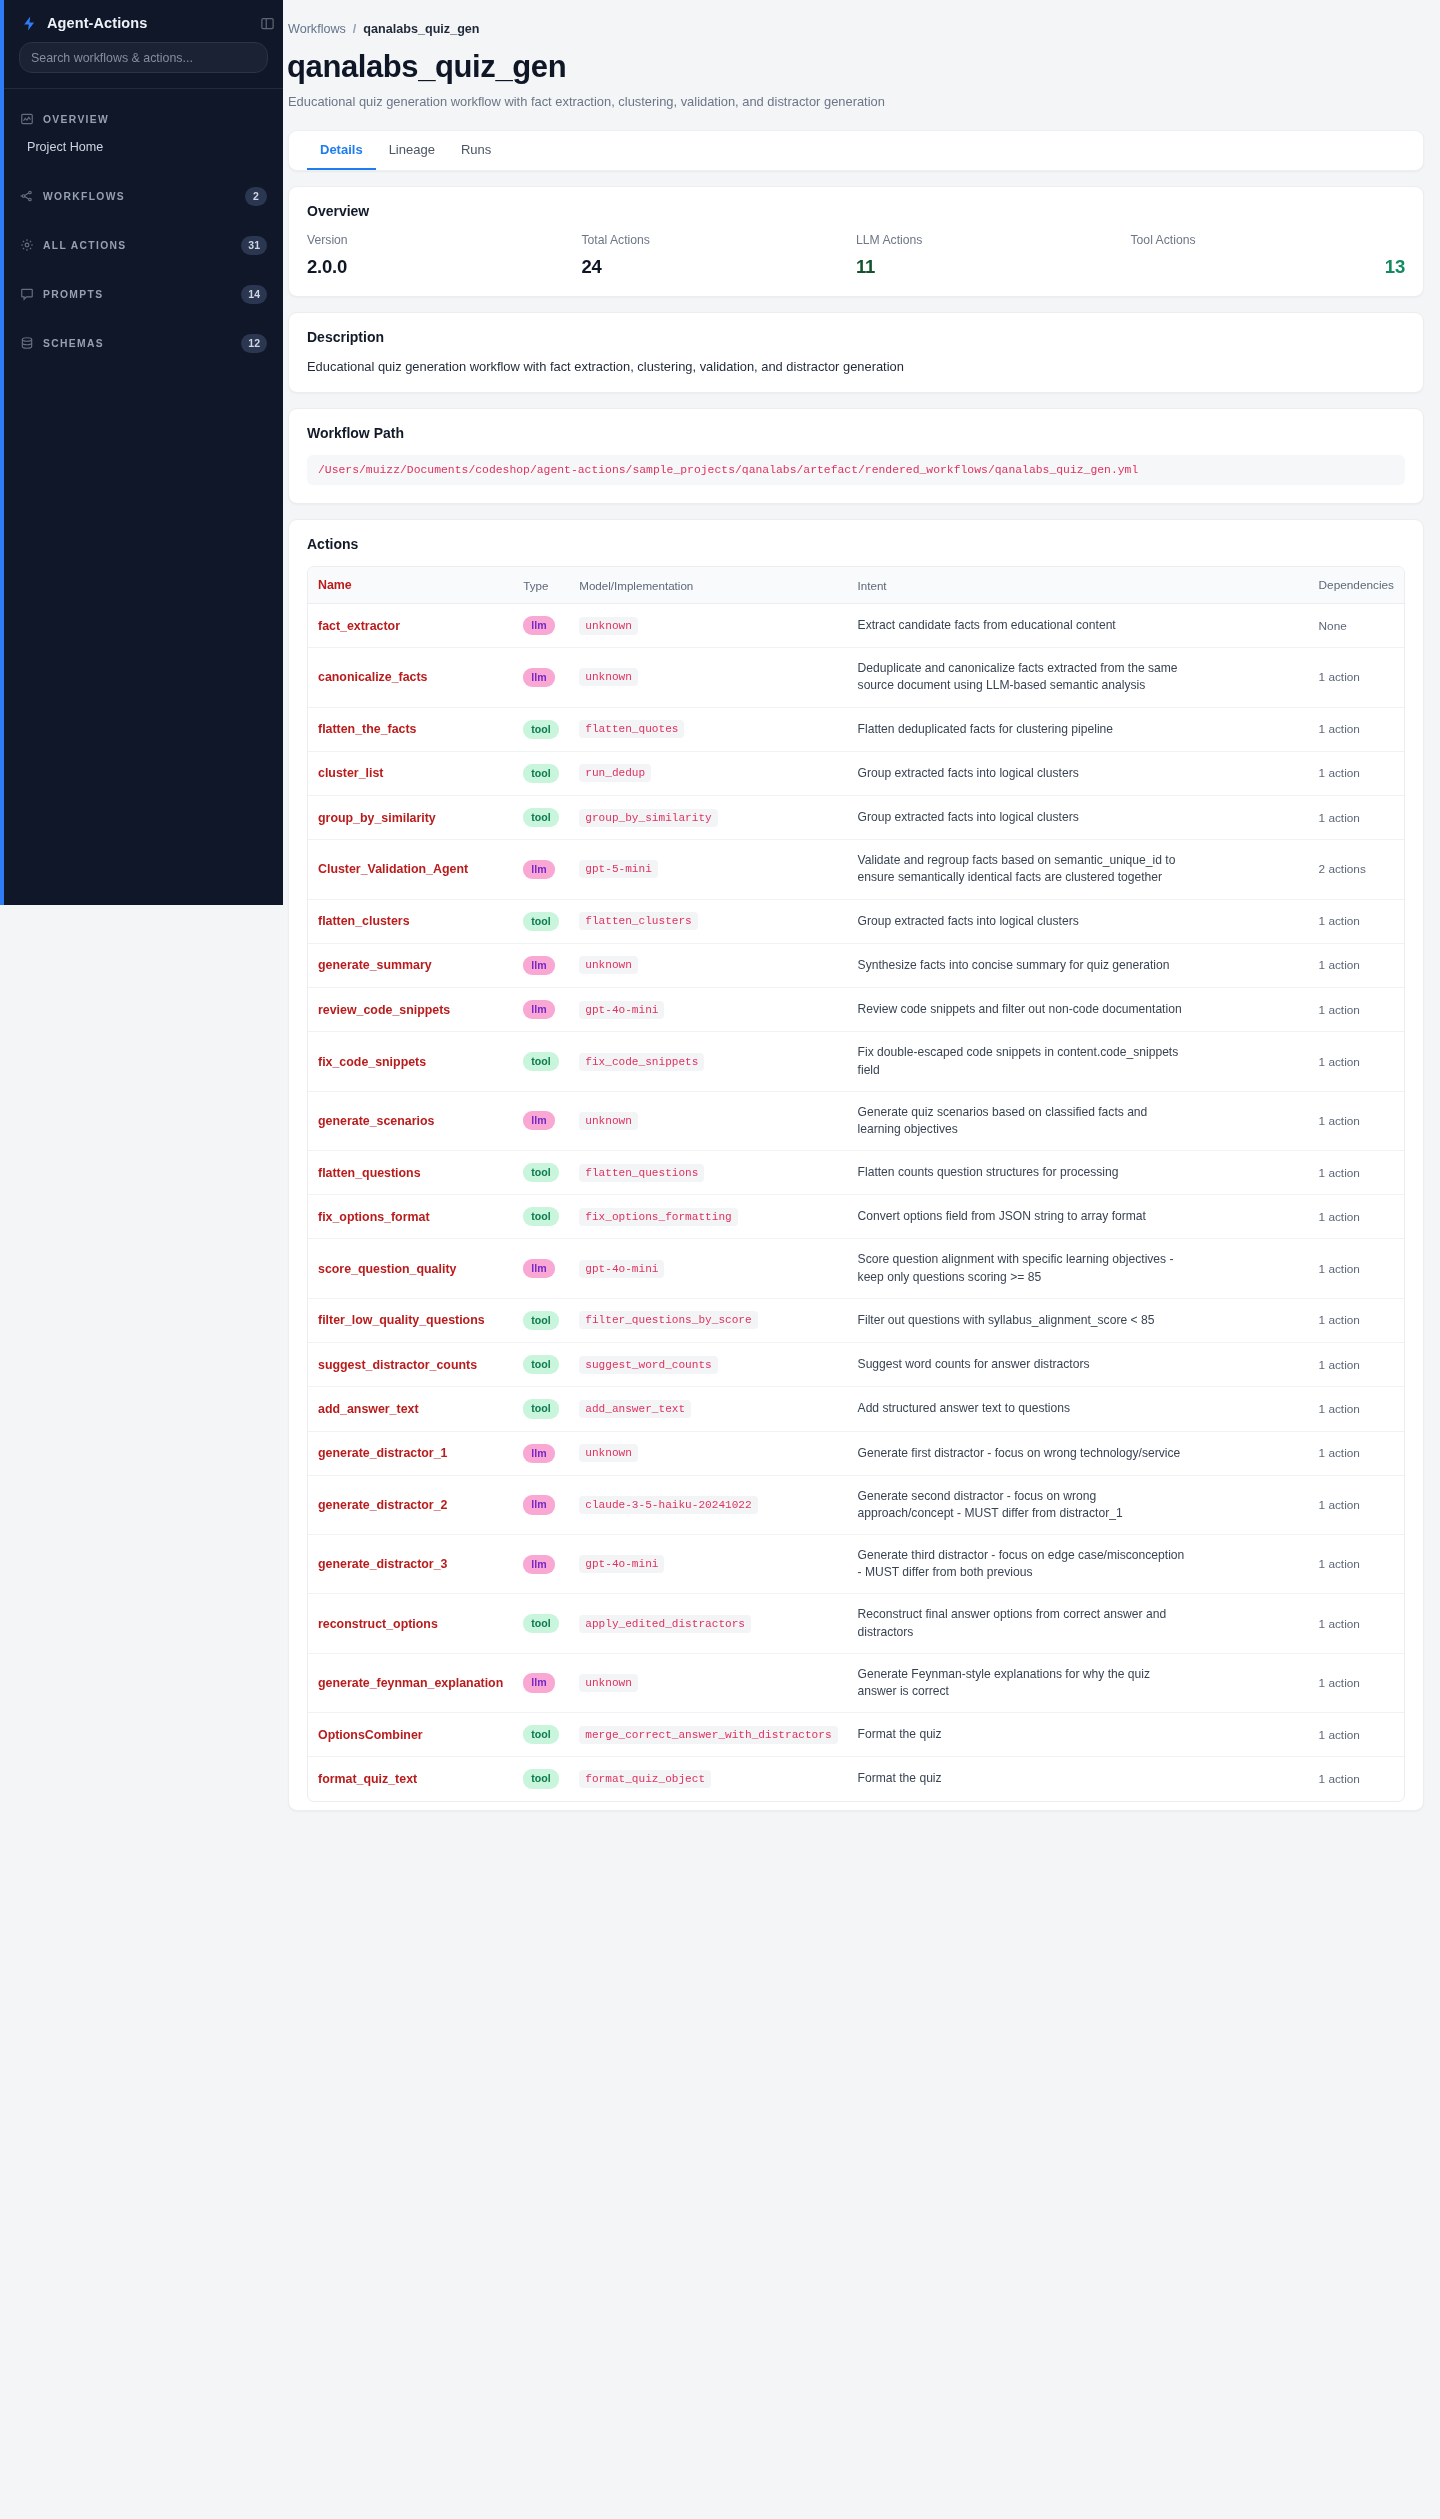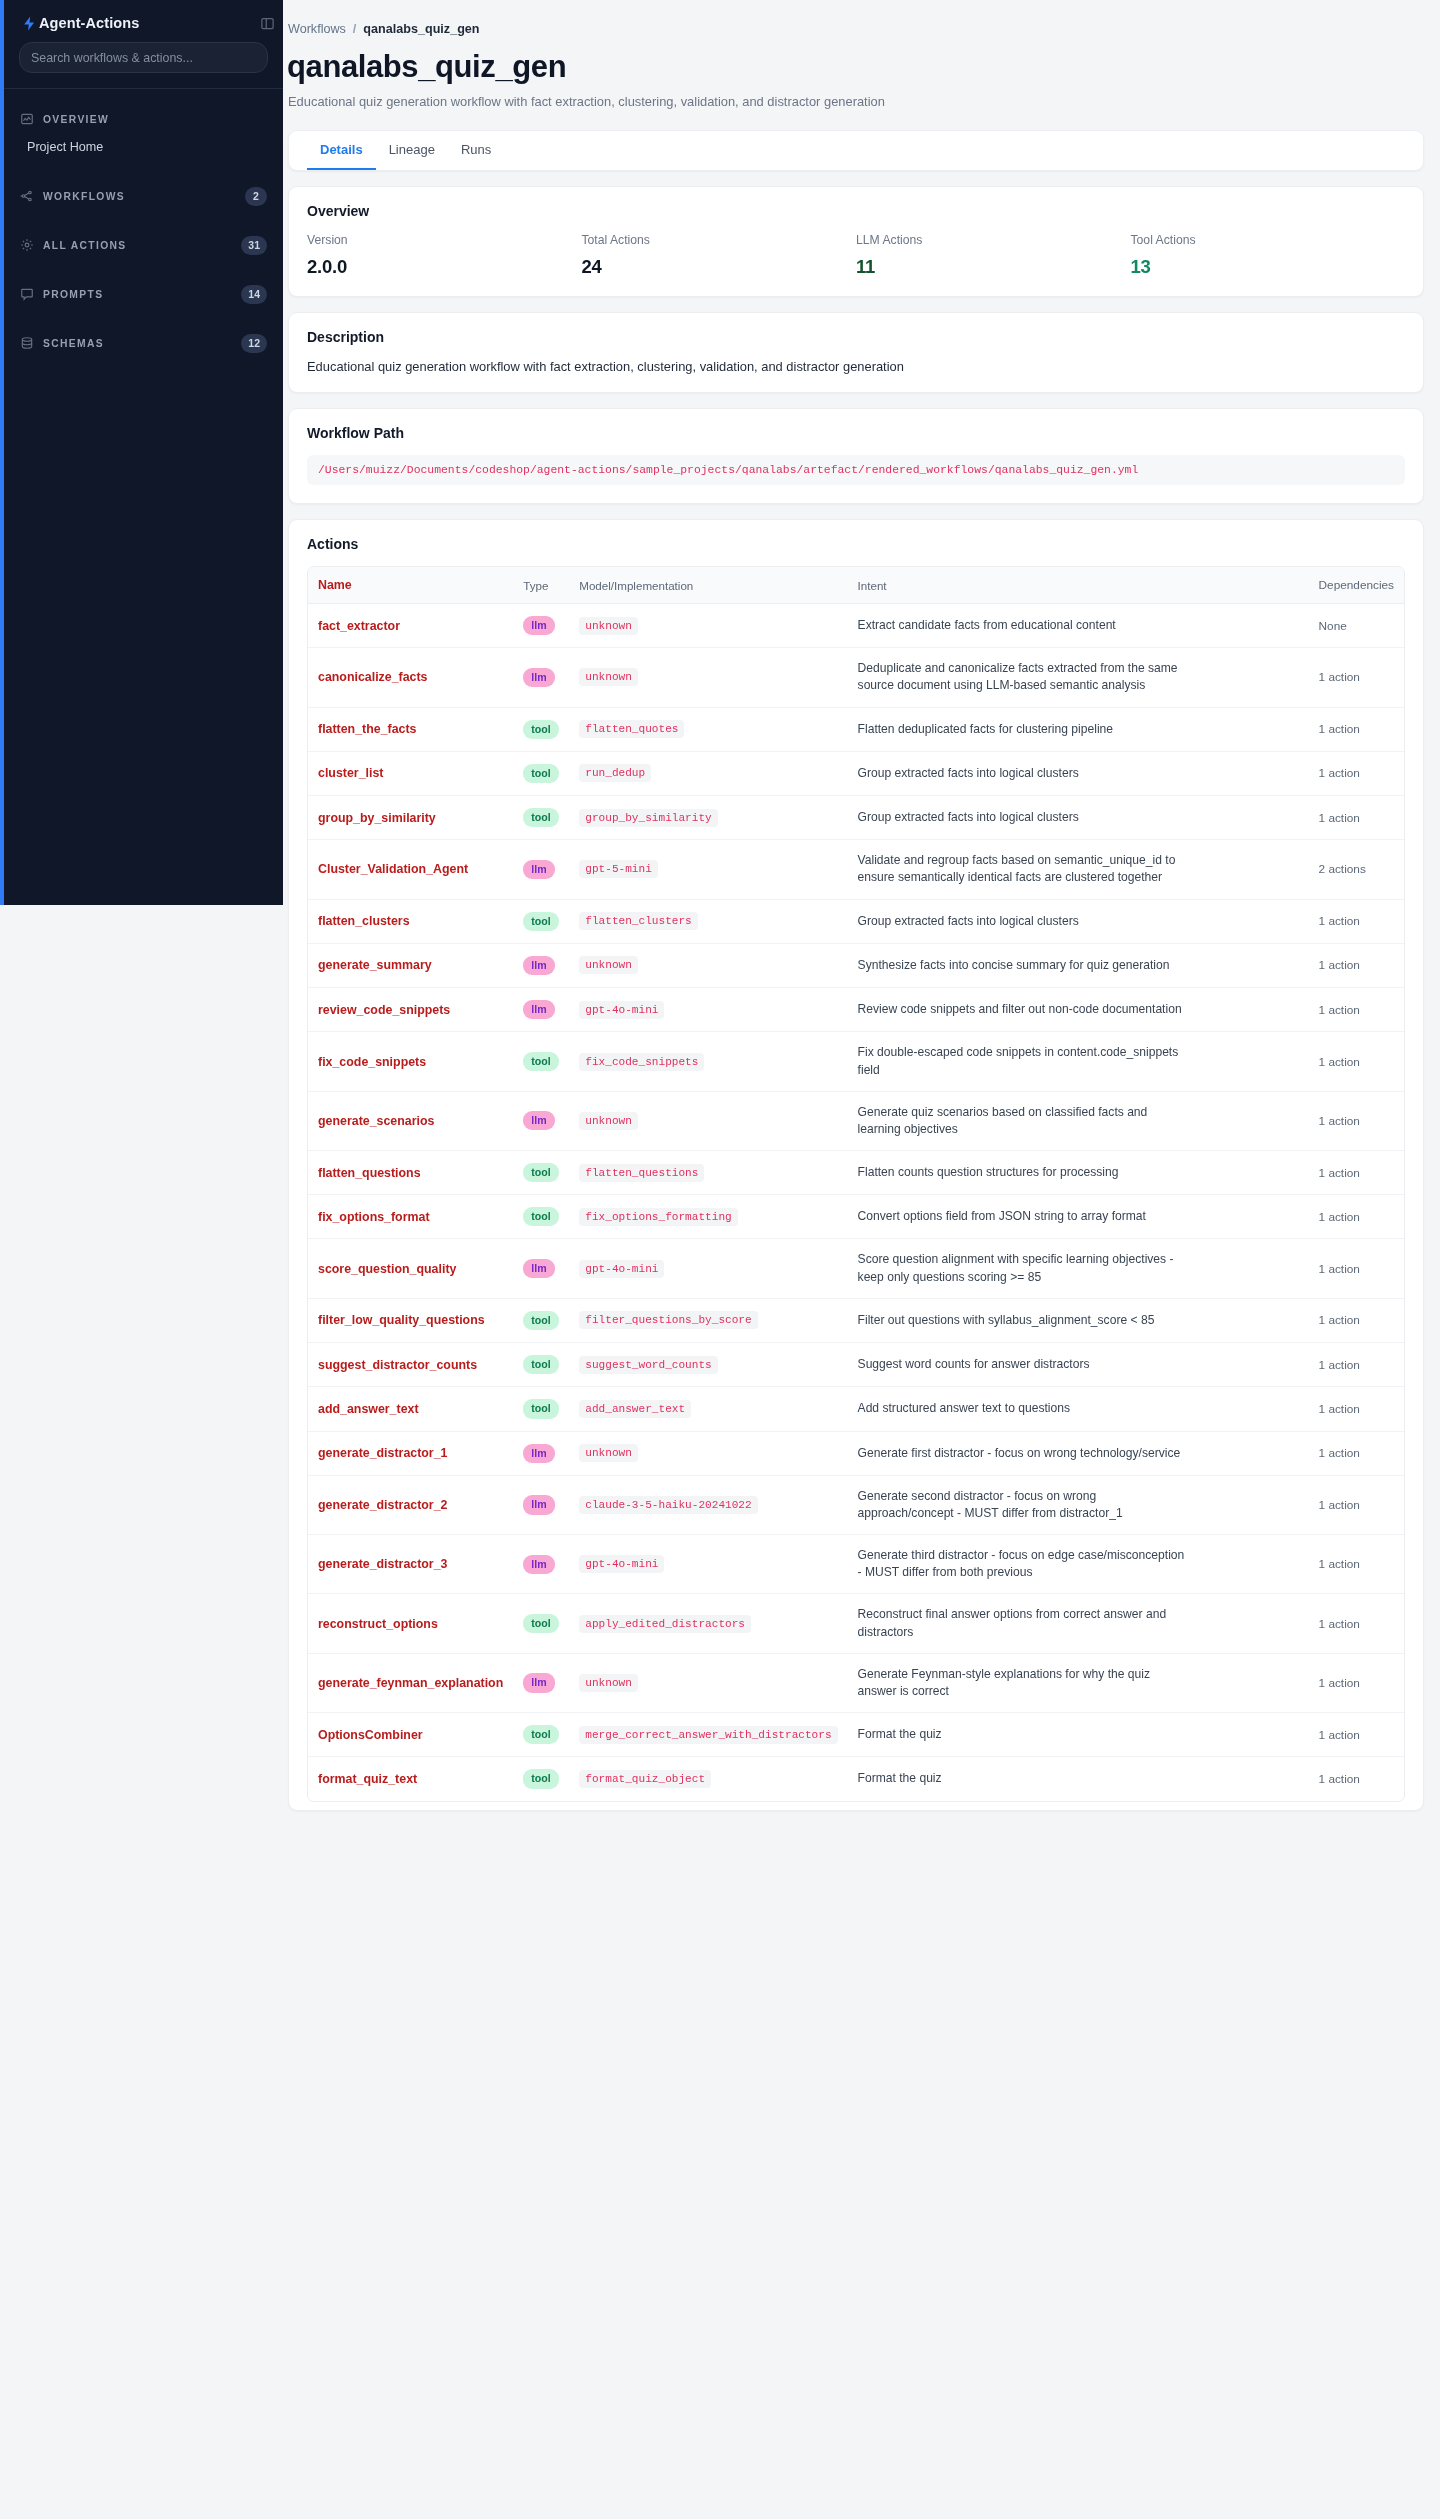--- a/index.html
+++ b/index.html
@@ -19,21 +19,21 @@
     background: #101728;
     border-left: 4px solid #2f7cf6;
     height: 905px;
     position: absolute;
     top: 0; left: 0;
     overflow: hidden;
   }
   .sb-head {
     display: flex; align-items: center;
     padding: 14px 8px 10px 16px;
-    gap: 1px;
+    gap: 9px;
   }
   .sb-logo { width: 18px; height: 18px; display:flex; align-items:center; justify-content:center; }
   .sb-title {
     color: #eef2f8; font-size: 14.5px; font-weight: 700; letter-spacing: .1px;
     flex: 1;
   }
   .sb-collapse { width: 16px; height: 16px; opacity: .55; display:flex; align-items:center; justify-content:center;}
   .sb-search-wrap { padding: 0 15px 15px 15px; }
   .sb-search {
     width: 100%; height: 31px;
@@ -109,21 +109,21 @@
     margin: 15px 16px 0 5px;
     box-shadow: 0 1px 2px rgba(16,24,40,.04);
     padding: 16px 18px 18px 18px;
   }
   .card-h { font-size: 14px; font-weight: 700; color:#121a29; margin-bottom: 14px;}
   .stats { display:flex; }
   .stat { flex: 1; }
   .stat-l { font-size: 12.2px; color:#6d7787; margin-bottom: 9px;}
   .stat-v { font-size: 18.5px; font-weight: 700; color:#0f1726; letter-spacing:-.2px;}
   .stat-v.llm { color:#14532d; }
-  .stat-v.tool { color:#108a5f; }
+  .stat-v.tool { color:#108a5f;text-align:right; }
 
   .desc-text { font-size: 12.9px; color:#1f2937; }
   .path-box {
     background:#f6f7f9; border-radius:6px;
     padding: 9px 11px;
     font-family:"Liberation Mono", monospace;
     font-size: 11.4px; color:#e0315f; word-break: break-all;
   }
 
   

